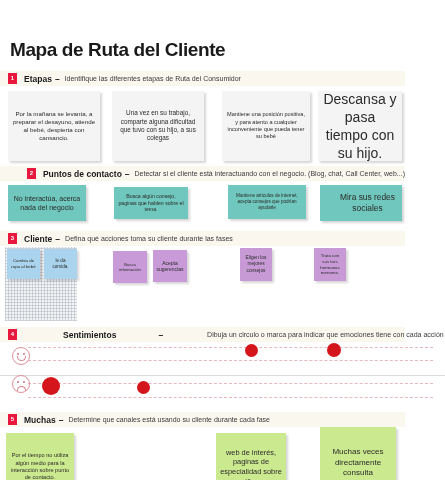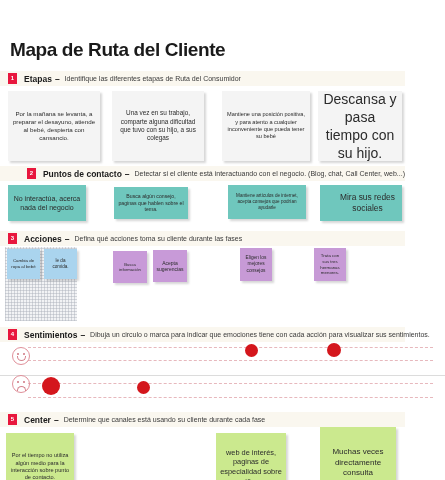--- a/index.html
+++ b/index.html
@@ -124,37 +124,37 @@
     <div class="sec-desc">Detectar si el cliente está interactuando con el negocio. (Blog, chat, Call Center, web...)</div>
   </div>
 
   <div class="note n-teal" style="left:8px;top:150px;width:78px;height:36px;font-size:7px;">No interactúa, acerca nada del negocio</div>
   <div class="note n-teal" style="left:114px;top:152px;width:74px;height:32px;font-size:5.2px;">Busca algún consejo, paginas que hablen sobre el tema.</div>
   <div class="note n-teal" style="left:228px;top:150px;width:78px;height:34px;font-size:4.6px;">Mantiene artículos de internet, acepta consejos que podrían ayudarle</div>
   <div class="note n-teal" style="left:320px;top:150px;width:82px;height:36px;font-size:8.4px;padding-left:17px;">Mira sus redes sociales</div>
 
   <div class="sec-bar" style="top:196px;">
     <div class="sec-num">3</div>
-    <div class="sec-name">Acciones</div>
+    <div class="sec-name">Cliente</div>
     <div class="sec-dash">–</div>
     <div class="sec-desc">Defina qué acciones toma su cliente durante las fases</div>
   </div>
 
   <div class="hatch" style="left:5px;top:212px;width:72px;height:74px;"></div>
 
   <div class="note n-blue" style="left:7px;top:214px;width:33px;height:30px;font-size:4.4px;">Cambia de ropa al bebé</div>
   <div class="note n-blue" style="left:44px;top:214px;width:33px;height:30px;font-size:4.6px;">le da comida.</div>
 
   <div class="note n-purple" style="left:113px;top:216px;width:34px;height:32px;font-size:4.2px;">Busca información</div>
   <div class="note n-purple" style="left:153px;top:215px;width:34px;height:32px;font-size:5px;">Acepta sugerencias</div>
 
   <div class="note n-purple2" style="left:240px;top:213px;width:32px;height:33px;font-size:4.8px;">Eligen los mejores consejos</div>
   <div class="note n-purple2" style="left:314px;top:213px;width:32px;height:33px;font-size:4.4px;">Trata con sus tres hermanas menores.</div>
 
-  <div class="sec-bar" style="top:292px;">
+  <div class="sec-bar" style="top:292px;gap:39px;">
     <div class="sec-num">4</div>
     <div class="sec-name">Sentimientos</div>
     <div class="sec-dash">–</div>
     <div class="sec-desc">Dibuja un circulo o marca para indicar que  emociones tiene con cada acción para visualizar sus sentimientos.</div>
   </div>
 
   <div class="sent-zone">
     <div class="dashline" style="top:12px;"></div>
     <div class="dashline" style="top:25px;"></div>
     <div class="solidline" style="top:40px;"></div>
@@ -173,21 +173,21 @@
     </div>
 
     <div class="dot" style="left:42px;top:42px;width:18px;height:18px;"></div>
     <div class="dot" style="left:137px;top:46px;width:13px;height:13px;"></div>
     <div class="dot" style="left:245px;top:9px;width:13px;height:13px;"></div>
     <div class="dot" style="left:327px;top:8px;width:14px;height:14px;"></div>
   </div>
 
   <div class="sec-bar" style="top:377px;">
     <div class="sec-num">5</div>
-    <div class="sec-name">Center</div>
+    <div class="sec-name">Muchas</div>
     <div class="sec-dash">–</div>
     <div class="sec-desc">Determine que canales está usando su cliente durante cada fase</div>
   </div>
 
   <div class="note n-green" style="left:6px;top:398px;width:68px;height:68px;font-size:5.6px;">Por el tiempo no utiliza algún medio para la interacción sobre punto de contacto.</div>
   <div class="note n-green" style="left:320px;top:392px;width:76px;height:72px;font-size:8px;">Muchas veces directamente consulta</div>
   <div class="note n-green" style="left:216px;top:398px;width:70px;height:68px;font-size:7.4px;">web de interés, paginas de especialidad sobre niños.</div>
 
   <div class="bottom-strip"></div>
 

